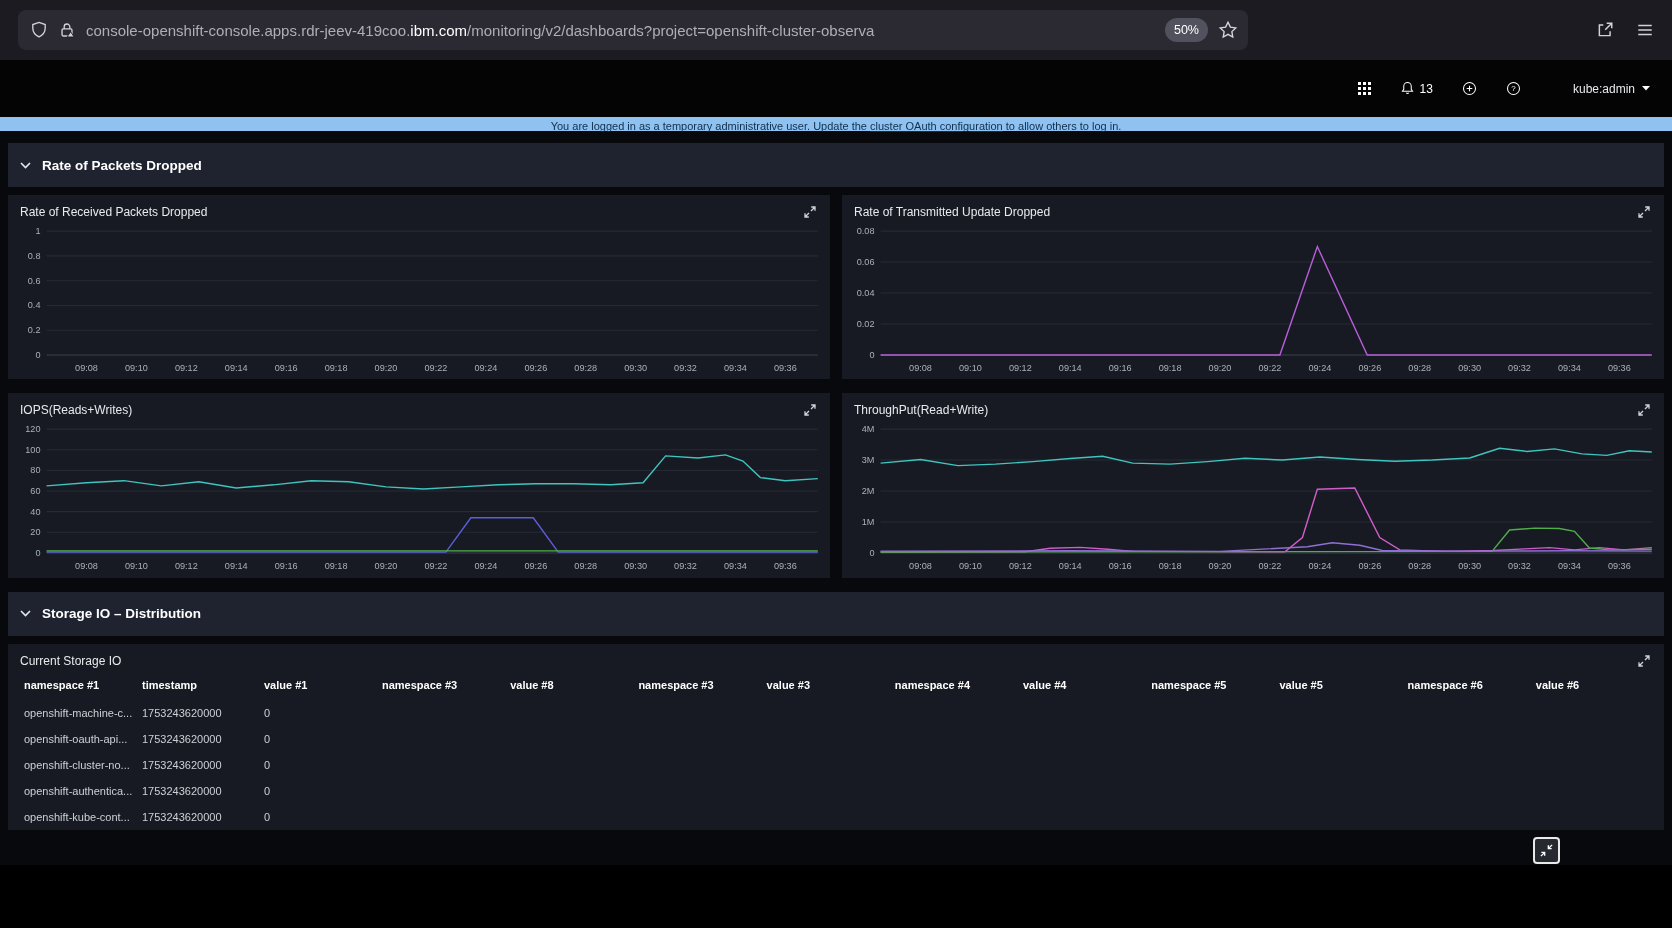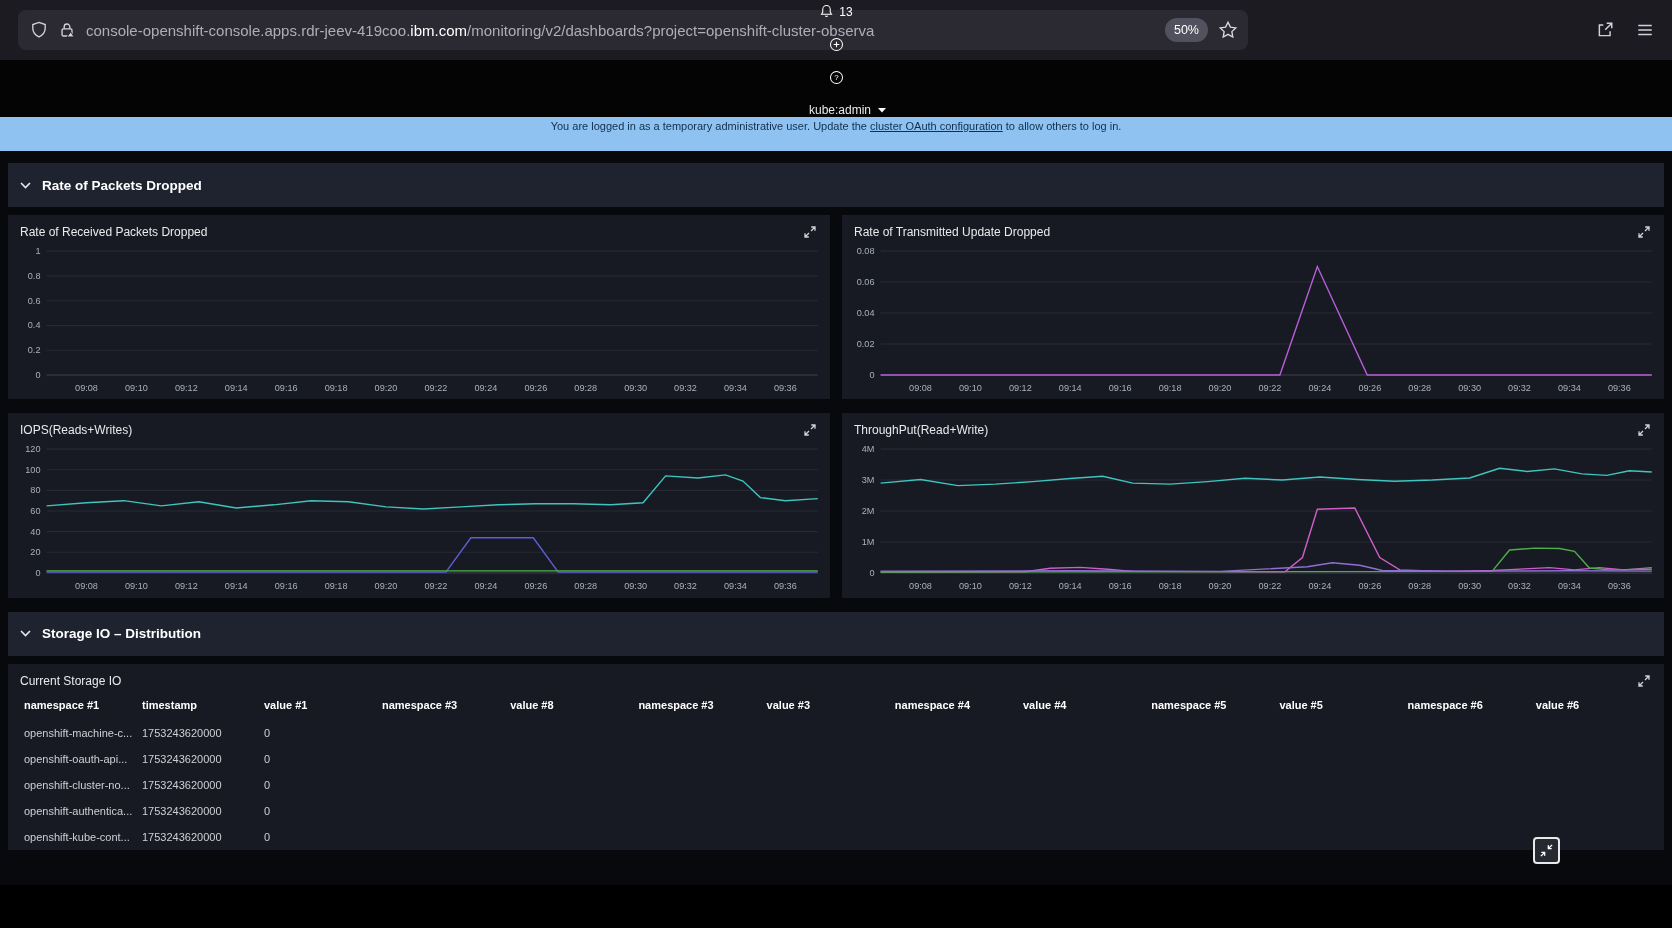--- a/index.html
+++ b/index.html
@@ -32,28 +32,28 @@
   .url-text .domain { color:#ffffff; }
   .zoom-pill {
     background:#52525e; color:#fff; font-size:12.5px;
     padding:5px 9px; border-radius:12px; cursor:pointer; flex:none;
   }
   .chrome-right { margin-left:auto; display:flex; align-items:center; gap:22px; }
   
   .masthead {
     height:57px; background:#040404;
     display:flex; align-items:center; justify-content:flex-end;
-    padding:0 22px; gap:18px;flex-direction:column;
+    padding:0 22px; gap:29px;
   }
   .mh-item { display:flex; align-items:center; gap:5px; cursor:pointer; color:#fff; }
   .mh-item .count { font-size:12px; color:#fff; }
   .user-menu { font-size:12px; display:flex; align-items:center; gap:7px; cursor:pointer;padding-left:23px; }
   
   .banner {
-    height:34px; background:#8fc2f0; color:#10304f;
+    height:14px; background:#8fc2f0; color:#10304f;
     font-size:11px; line-height:19px; text-align:center;
   }
   .banner a { color:#10304f; text-decoration:underline; cursor:pointer; }
   
   .main { background:#08090c; height:734px; padding:12px 8px; overflow:hidden; }
   .section-bar {
     height:44px; background:#1f2330;
     display:flex; align-items:center; gap:11px;
     padding:0 12px; cursor:pointer;
   }

